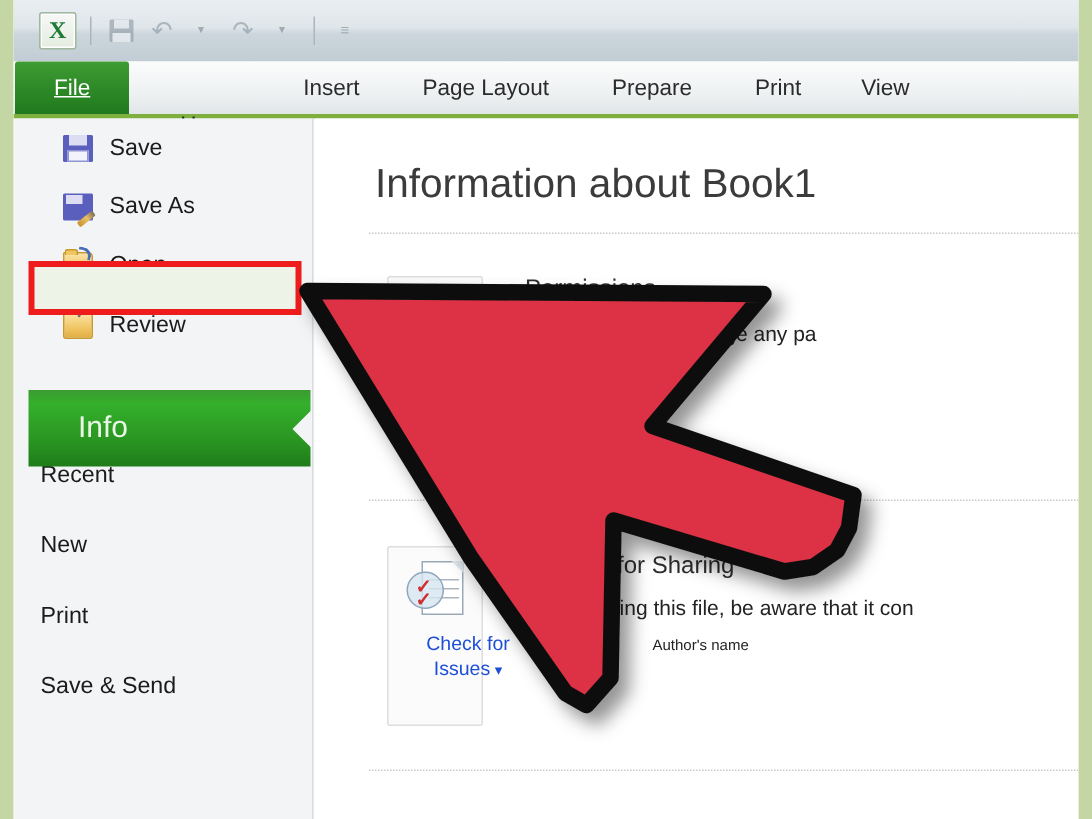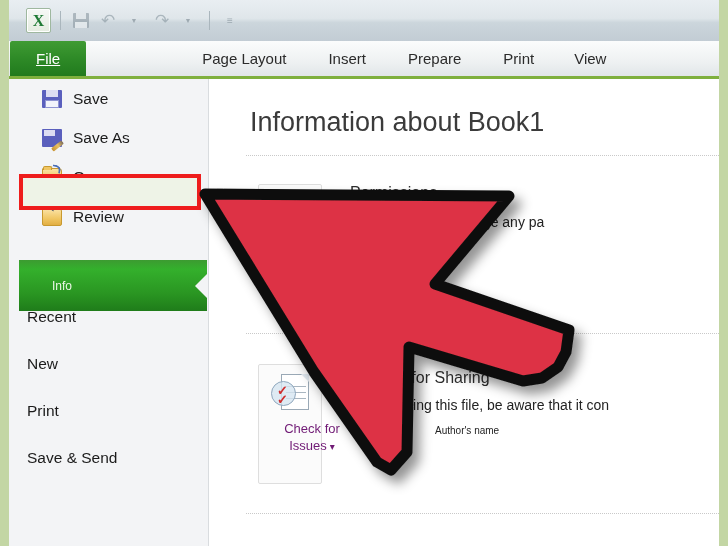--- a/index.html
+++ b/index.html
@@ -239,21 +239,21 @@
     position: absolute;
     left: 10px; top: 260px;
     width: 188px; height: 51px;
     background: linear-gradient(to bottom, #3c9b31 0%, #34b02c 18%, #2a9622 65%, #1f7c1a 100%);
     display: flex;
     align-items: center;
     z-index: 5;
   }
   .info-tab .mlabel {
     color: #eaf7e6;
-    font-size: 12px;
+    font-size: 20px;
     padding-left: 33px;
   }
   .info-notch {
     position: absolute;
     right: -1px; top: 50%;
     transform: translateY(-50%);
     width: 0; height: 0;
     border-top: 13px solid transparent;
     border-bottom: 13px solid transparent;
     border-right: 13px solid #f3f4f6;
@@ -297,21 +297,21 @@
     border: 1px solid #dedede;
     border-radius: 2px;
     display: flex;
     flex-direction: column;
     align-items: center;
     padding: 9px 4px 7px;
     box-sizing: border-box;
   }
   .sec-btn .btn-label {
     font-size: 13px;
-    color: #701a75;
+    color: #1d4ed8;
     text-align: center;
     line-height: 1.28;
     margin-top: 7px;
     white-space: nowrap;
     margin-left: 44px;
   }
   .doc-ico {
     width: 38px; height: 40px;
     position: relative;
   }
@@ -414,22 +414,22 @@
       <div class="qat-sep"></div>
       <div class="qat-btn">
         <span class="qat-dd">≡</span>
       </div>
     </div>
   </div>
 
   <div class="ribbon">
     <div class="tab file">File</div>
     <div class="tab" style="margin-left:18px;margin-top:25px;">Home</div>
+    <div class="tab" style="margin-left:10px;">Insert</div>
     <div class="tab" style="margin-left:10px;">Page Layout</div>
-    <div class="tab" style="margin-left:10px;">Insert</div>
     <div class="tab" style="margin-left:10px;">Prepare</div>
     <div class="tab" style="margin-left:10px;">Print</div>
     <div class="tab" style="margin-left:8px;">View</div>
   </div>
 
   <div class="sidebar">
 
     <div class="menu-item" style="top:0;">
       <span class="icon-sq ic-save"></span>
       <span class="mlabel">Save</span>

